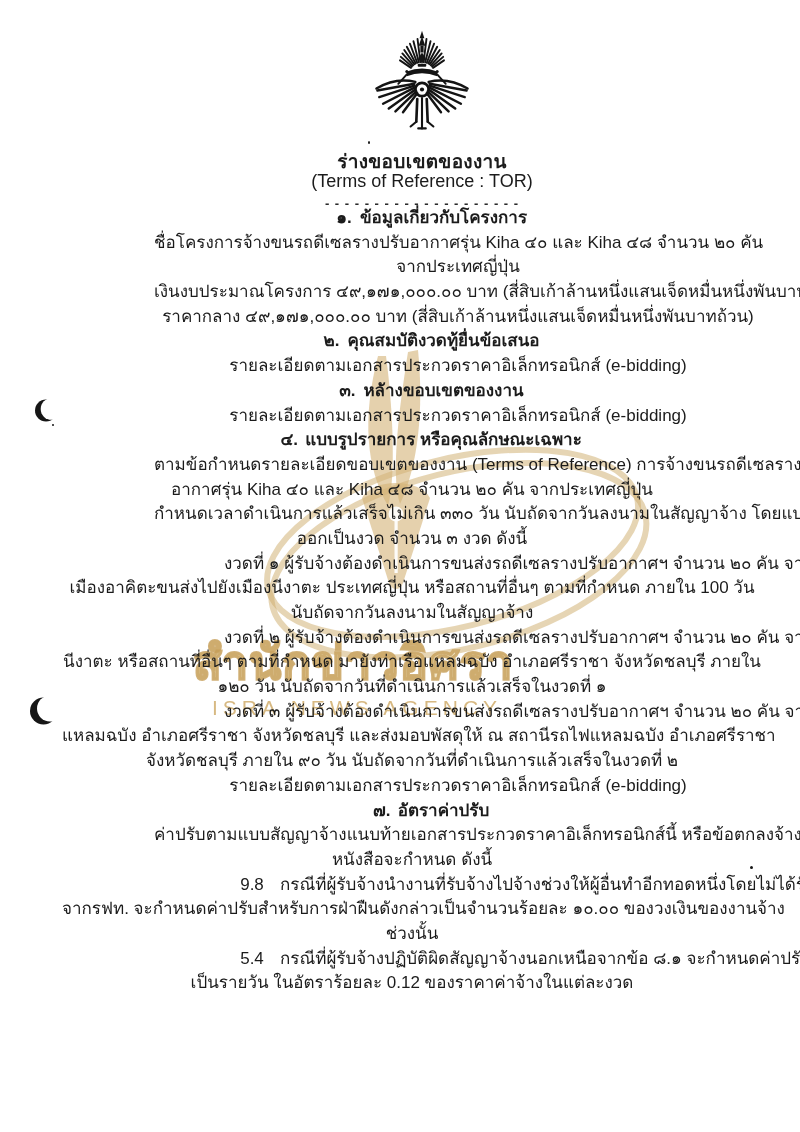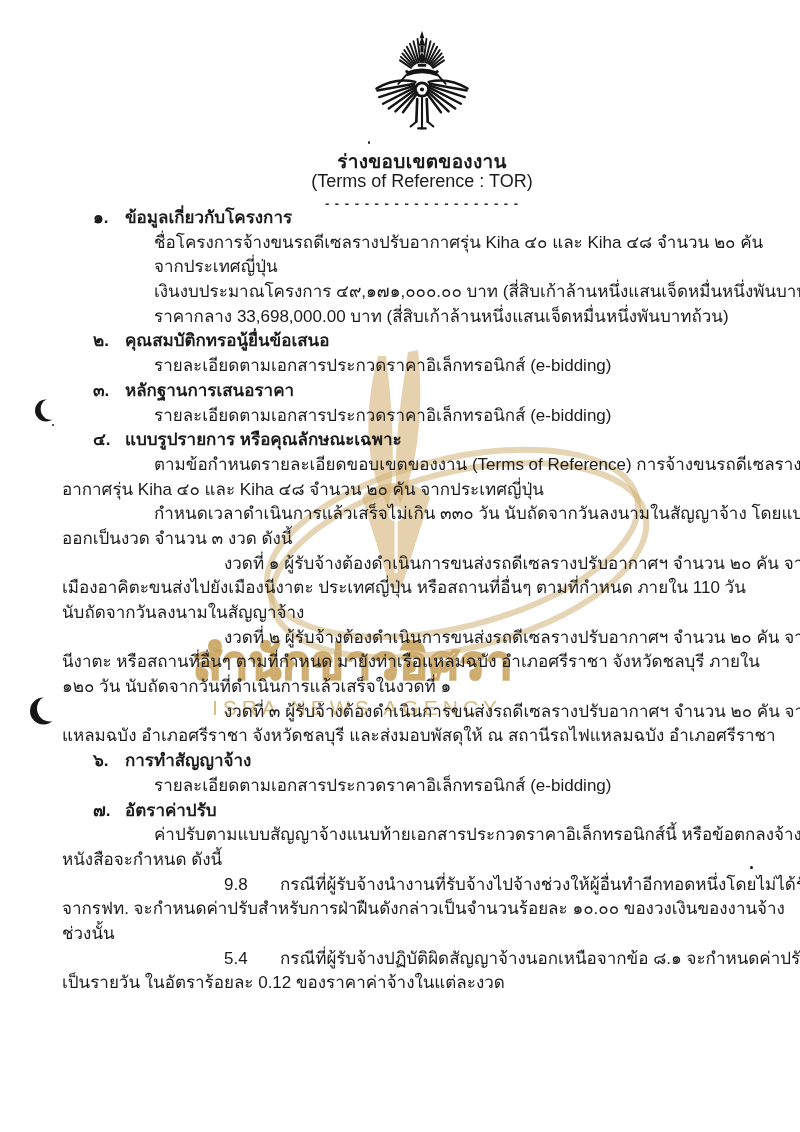--- a/index.html
+++ b/index.html
@@ -9,21 +9,21 @@
     margin:0 auto;
   }
   
   .header{position:absolute;left:22px;top:0;width:800px;text-align:center;z-index:2;}
   .emblem{position:absolute;left:0;top:24px;width:800px;text-align:center;}
   .title-th{position:absolute;left:0;top:146px;width:800px;font-size:19px;font-weight:bold;letter-spacing:.3px;}
   .title-en{position:absolute;left:0;top:171px;width:800px;font-size:18px;}
   .divider{position:absolute;left:0;top:196px;width:800px;font-size:13px;font-weight:bold;letter-spacing:1px;color:#2a2a2a;}
   
   .doc{position:absolute;left:62px;top:206px;width:700px;z-index:2;font-size:17px;line-height:24.7px;}
-  .ln{white-space:nowrap;height:24.7px;}
+  .ln{white-space:nowrap;height:24.7px;text-align:center;}
   .ln.para{padding-left:92px;}
   .ln.inst{padding-left:162px;}
   .ln.flush{padding-left:0;}
   .heading{font-weight:bold;}
   .secnum{display:inline-block;margin-left:31px;width:32px;}
   .subnum{display:inline-block;width:56px;}
   
   .watermark{position:absolute;inset:0;z-index:1;pointer-events:none;}
   .wm-logo{position:absolute;left:250px;top:348px;}
   .wm-th{
@@ -131,39 +131,39 @@
     <div class="title-th">ร่างขอบเขตของงาน</div>
     <div class="title-en">(Terms of Reference : TOR)</div>
     <div class="divider">- - - - - - - - - - - - - - - - - - - -</div>
   </div>
 
   <div class="doc">
       <div class="ln heading"><span class="secnum">๑.</span><span>ข้อมูลเกี่ยวกับโครงการ</span></div>
       <div class="ln para">ชื่อโครงการจ้างขนรถดีเซลรางปรับอากาศรุ่น Kiha ๔๐ และ Kiha ๔๘ จำนวน ๒๐ คัน</div>
       <div class="ln para">จากประเทศญี่ปุ่น</div>
       <div class="ln para">เงินงบประมาณโครงการ ๔๙,๑๗๑,๐๐๐.๐๐ บาท (สี่สิบเก้าล้านหนึ่งแสนเจ็ดหมื่นหนึ่งพันบาทถ้วน)</div>
-      <div class="ln para">ราคากลาง 33,698,000.00 บาท (สี่สิบเก้าล้านหนึ่งแสนเจ็ดหมื่นหนึ่งพันบาทถ้วน)</div>
-      <div class="ln heading"><span class="secnum">๒.</span><span>คุณสมบัติกทรอนู้ยื่นข้อเสนอ</span></div>
+      <div class="ln para">ราคากลาง ๔๙,๑๗๑,๐๐๐.๐๐ บาท (สี่สิบเก้าล้านหนึ่งแสนเจ็ดหมื่นหนึ่งพันบาทถ้วน)</div>
+      <div class="ln heading"><span class="secnum">๒.</span><span>คุณสมบัติงวดทู้ยื่นข้อเสนอ</span></div>
       <div class="ln para">รายละเอียดตามเอกสารประกวดราคาอิเล็กทรอนิกส์ (e-bidding)</div>
-      <div class="ln heading"><span class="secnum">๓.</span><span>หลักฐานการเสนอราคา</span></div>
+      <div class="ln heading"><span class="secnum">๓.</span><span>หลัางขอบเขตของงาน</span></div>
       <div class="ln para">รายละเอียดตามเอกสารประกวดราคาอิเล็กทรอนิกส์ (e-bidding)</div>
       <div class="ln heading"><span class="secnum">๔.</span><span>แบบรูปรายการ หรือคุณลักษณะเฉพาะ</span></div>
       <div class="ln para">ตามข้อกำหนดรายละเอียดขอบเขตของงาน (Terms of Reference) การจ้างขนรถดีเซลรางปรับ</div>
       <div class="ln flush">อากาศรุ่น Kiha ๔๐ และ Kiha ๔๘ จำนวน ๒๐ คัน จากประเทศญี่ปุ่น</div>
       <div class="ln para">กำหนดเวลาดำเนินการแล้วเสร็จไม่เกิน ๓๓๐ วัน นับถัดจากวันลงนามในสัญญาจ้าง โดยแบ่ง</div>
       <div class="ln flush">ออกเป็นงวด จำนวน ๓ งวด ดังนี้</div>
       <div class="ln inst">งวดที่ ๑ ผู้รับจ้างต้องดำเนินการขนส่งรถดีเซลรางปรับอากาศฯ จำนวน ๒๐ คัน จากย่านสถานี</div>
-      <div class="ln flush">เมืองอาคิตะขนส่งไปยังเมืองนีงาตะ ประเทศญี่ปุ่น หรือสถานที่อื่นๆ ตามที่กำหนด ภายใน 110 วัน</div>
+      <div class="ln flush">เมืองอาคิตะขนส่งไปยังเมืองนีงาตะ ประเทศญี่ปุ่น หรือสถานที่อื่นๆ ตามที่กำหนด ภายใน 100 วัน</div>
       <div class="ln flush">นับถัดจากวันลงนามในสัญญาจ้าง</div>
       <div class="ln inst">งวดที่ ๒ ผู้รับจ้างต้องดำเนินการขนส่งรถดีเซลรางปรับอากาศฯ จำนวน ๒๐ คัน จากท่าเรือ</div>
       <div class="ln flush">นีงาตะ หรือสถานที่อื่นๆ ตามที่กำหนด มายังท่าเรือแหลมฉบัง อำเภอศรีราชา จังหวัดชลบุรี ภายใน</div>
       <div class="ln flush">๑๒๐ วัน นับถัดจากวันที่ดำเนินการแล้วเสร็จในงวดที่ ๑</div>
       <div class="ln inst">งวดที่ ๓ ผู้รับจ้างต้องดำเนินการขนส่งรถดีเซลรางปรับอากาศฯ จำนวน ๒๐ คัน จากท่าเรือ</div>
       <div class="ln flush">แหลมฉบัง อำเภอศรีราชา จังหวัดชลบุรี และส่งมอบพัสดุให้ ณ สถานีรถไฟแหลมฉบัง อำเภอศรีราชา</div>
-      <div class="ln heading"><span class="secnum">๖.</span><span>การทำสัญญาจ้าง</span></div>
+      <div class="ln flush">จังหวัดชลบุรี ภายใน ๙๐ วัน นับถัดจากวันที่ดำเนินการแล้วเสร็จในงวดที่ ๒</div>
       <div class="ln para">รายละเอียดตามเอกสารประกวดราคาอิเล็กทรอนิกส์ (e-bidding)</div>
       <div class="ln heading"><span class="secnum">๗.</span><span>อัตราค่าปรับ</span></div>
       <div class="ln para">ค่าปรับตามแบบสัญญาจ้างแนบท้ายเอกสารประกวดราคาอิเล็กทรอนิกส์นี้ หรือข้อตกลงจ้างเป็น</div>
       <div class="ln flush">หนังสือจะกำหนด ดังนี้</div>
       <div class="ln inst"><span class="subnum">9.8</span><span>กรณีที่ผู้รับจ้างนำงานที่รับจ้างไปจ้างช่วงให้ผู้อื่นทำอีกทอดหนึ่งโดยไม่ได้รับอนุญาต</span></div>
       <div class="ln flush">จากรฟท. จะกำหนดค่าปรับสำหรับการฝ่าฝืนดังกล่าวเป็นจำนวนร้อยละ ๑๐.๐๐ ของวงเงินของงานจ้าง</div>
       <div class="ln flush">ช่วงนั้น</div>
       <div class="ln inst"><span class="subnum">5.4</span><span>กรณีที่ผู้รับจ้างปฏิบัติผิดสัญญาจ้างนอกเหนือจากข้อ ๘.๑ จะกำหนดค่าปรับ</span></div>
       <div class="ln flush">เป็นรายวัน ในอัตราร้อยละ 0.12 ของราคาค่าจ้างในแต่ละงวด</div>
     </div>

